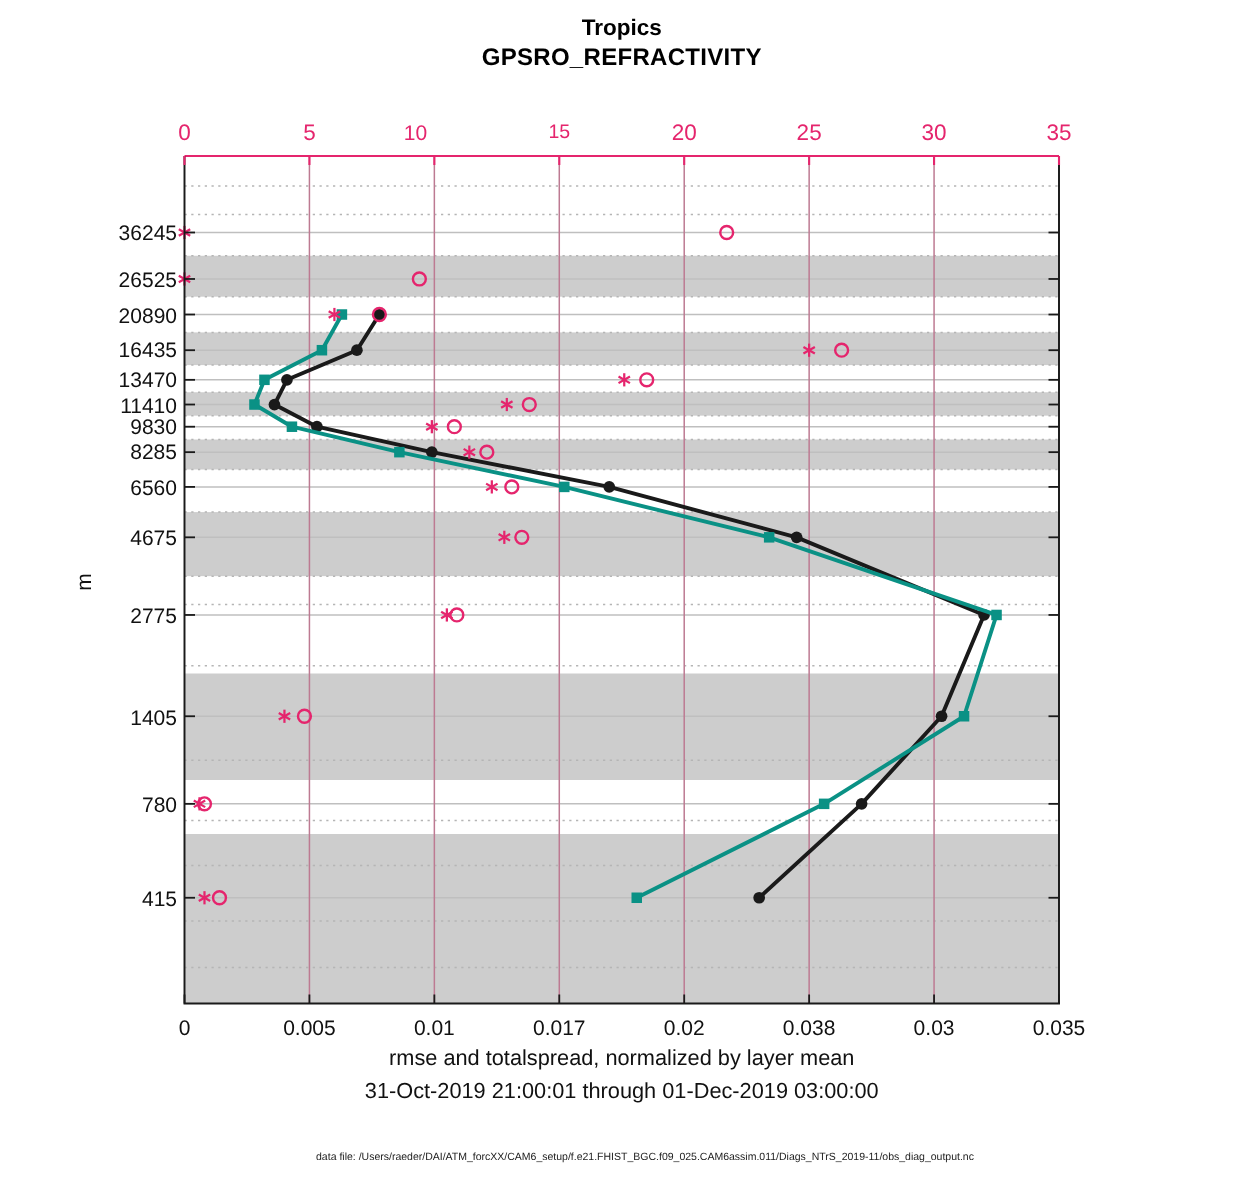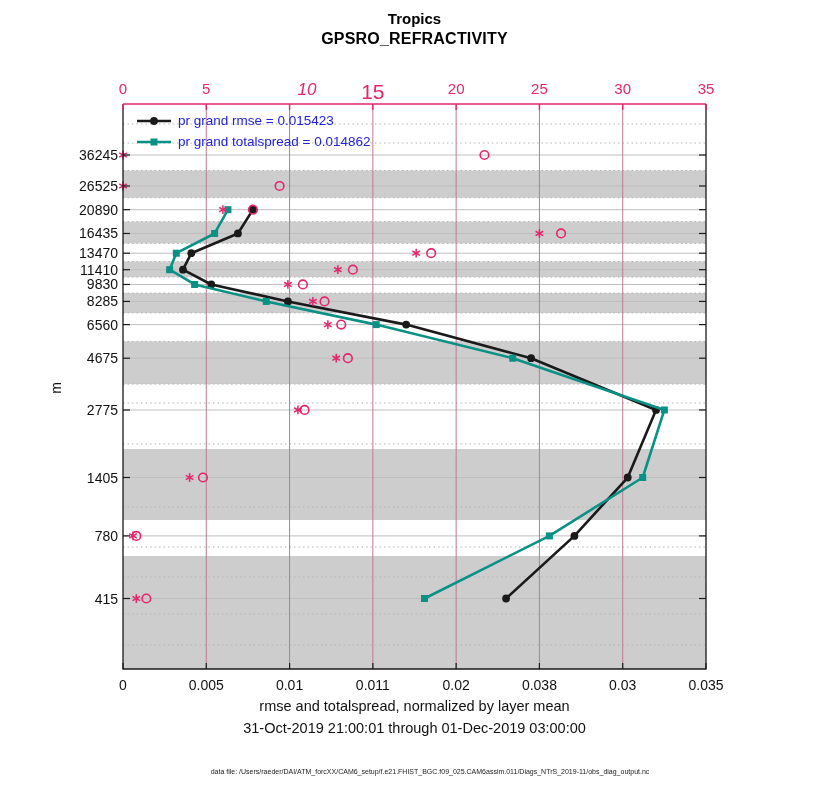--- a/index.html
+++ b/index.html
@@ -234,32 +234,32 @@
       <line x1="539.4285714285714" y1="104" x2="539.4285714285714" y2="110" stroke="#e5256d" stroke-width="1.4"></line>
       <line x1="622.7142857142857" y1="663" x2="622.7142857142857" y2="669" stroke="#1a1a1a" stroke-width="1.2"></line>
       <line x1="622.7142857142857" y1="104" x2="622.7142857142857" y2="110" stroke="#e5256d" stroke-width="1.4"></line>
       <line x1="706" y1="663" x2="706" y2="669" stroke="#1a1a1a" stroke-width="1.2"></line>
       <line x1="706" y1="104" x2="706" y2="110" stroke="#e5256d" stroke-width="1.4"></line>
     </svg>
 
   <div id="ticks-top">
       <div class="tick-label xtop" style="left: 88px; top: 80px; color: rgb(229, 37, 109); font-size: 15px;">0</div>
       <div class="tick-label xtop" style="left: 171.286px; top: 80px; color: rgb(229, 37, 109); font-size: 15px;">5</div>
-      <div class="tick-label xtop" style="left: 272px; top: 80px; color: rgb(229, 37, 109); font-size: 17px; font-style: italic;">10</div>
-      <div class="tick-label xtop" style="left: 337.857px; top: 80px; color: rgb(229, 37, 109); font-size: 21px;">15</div>
+      <div class="tick-label xtop" style="left: 242px; top: 80px; color: rgb(229, 37, 109); font-size: 14px;">10</div>
+      <div class="tick-label xtop" style="left: 337.857px; top: 80px; color: rgb(229, 37, 109); font-size: 13px;">15</div>
       <div class="tick-label xtop" style="left: 421.143px; top: 80px; color: rgb(229, 37, 109); font-size: 15px;">20</div>
       <div class="tick-label xtop" style="left: 504.429px; top: 80px; color: rgb(229, 37, 109); font-size: 15px;">25</div>
       <div class="tick-label xtop" style="left: 587.714px; top: 80px; color: rgb(229, 37, 109); font-size: 15px;">30</div>
       <div class="tick-label xtop" style="left: 671px; top: 80px; color: rgb(229, 37, 109); font-size: 15px;">35</div>
     </div>
   <div id="ticks-bottom">
       <div class="tick-label xbot" style="left: 88px; top: 677px;">0</div>
       <div class="tick-label xbot" style="left: 171.286px; top: 677px;">0.005</div>
       <div class="tick-label xbot" style="left: 254.571px; top: 677px;">0.01</div>
-      <div class="tick-label xbot" style="left: 337.857px; top: 677px;">0.011</div>
+      <div class="tick-label xbot" style="left: 337.857px; top: 677px;">0.017</div>
       <div class="tick-label xbot" style="left: 421.143px; top: 677px;">0.02</div>
       <div class="tick-label xbot" style="left: 504.429px; top: 677px;">0.038</div>
       <div class="tick-label xbot" style="left: 587.714px; top: 677px;">0.03</div>
       <div class="tick-label xbot" style="left: 671px; top: 677px;">0.035</div>
     </div>
   <div id="ticks-y">
       <div class="tick-label ylab" style="left: 56px; top: 147px;">36245</div>
       <div class="tick-label ylab" style="left: 56px; top: 177.979px; text-align: right;">26525</div>
       <div class="tick-label ylab" style="left: 56px; top: 201.675px;">20890</div>
       <div class="tick-label ylab" style="left: 56px; top: 225.475px;">16435</div>
@@ -269,33 +269,17 @@
       <div class="tick-label ylab" style="left: 56px; top: 293.439px;">8285</div>
       <div class="tick-label ylab" style="left: 56px; top: 316.603px;">6560</div>
       <div class="tick-label ylab" style="left: 56px; top: 350.216px;">4675</div>
       <div class="tick-label ylab" style="left: 56px; top: 401.969px;">2775</div>
       <div class="tick-label ylab" style="left: 56px; top: 469.502px;">1405</div>
       <div class="tick-label ylab" style="left: 56px; top: 527.895px;">780</div>
       <div class="tick-label ylab" style="left: 56px; top: 590.506px;">415</div>
     </div>
 
   <div id="y-axis-label">m</div>
-  <div id="legend">
-      <div class="leg-row">
-        <svg width="36" height="14" style="position:static">
-          <line x1="1" y1="7" x2="35" y2="7" stroke="#1a1a1a" stroke-width="2.6"></line>
-          <circle cx="18" cy="7" r="3.9" fill="#1a1a1a"></circle>
-        </svg>
-        <span class="leg-text" style="color:#2222dd">pr grand rmse = 0.015423</span>
-      </div>
-      <div class="leg-row">
-        <svg width="36" height="14" style="position:static">
-          <line x1="1" y1="7" x2="35" y2="7" stroke="#0a9185" stroke-width="2.6"></line>
-          <rect x="14.5" y="3.5" width="7" height="7" fill="#0a9185"></rect>
-        </svg>
-        <span class="leg-text" style="color:#2222dd">pr grand totalspread = 0.014862</span>
-      </div>
-    </div>
   <div id="x-axis-label">rmse and totalspread, normalized by layer mean</div>
   <div id="date-range">31-Oct-2019 21:00:01 through 01-Dec-2019 03:00:00</div>
   <div id="footer-datafile">data file: /Users/raeder/DAI/ATM_forcXX/CAM6_setup/f.e21.FHIST_BGC.f09_025.CAM6assim.011/Diags_NTrS_2019-11/obs_diag_output.nc</div>
 
 </div>
 
 </body></html>

